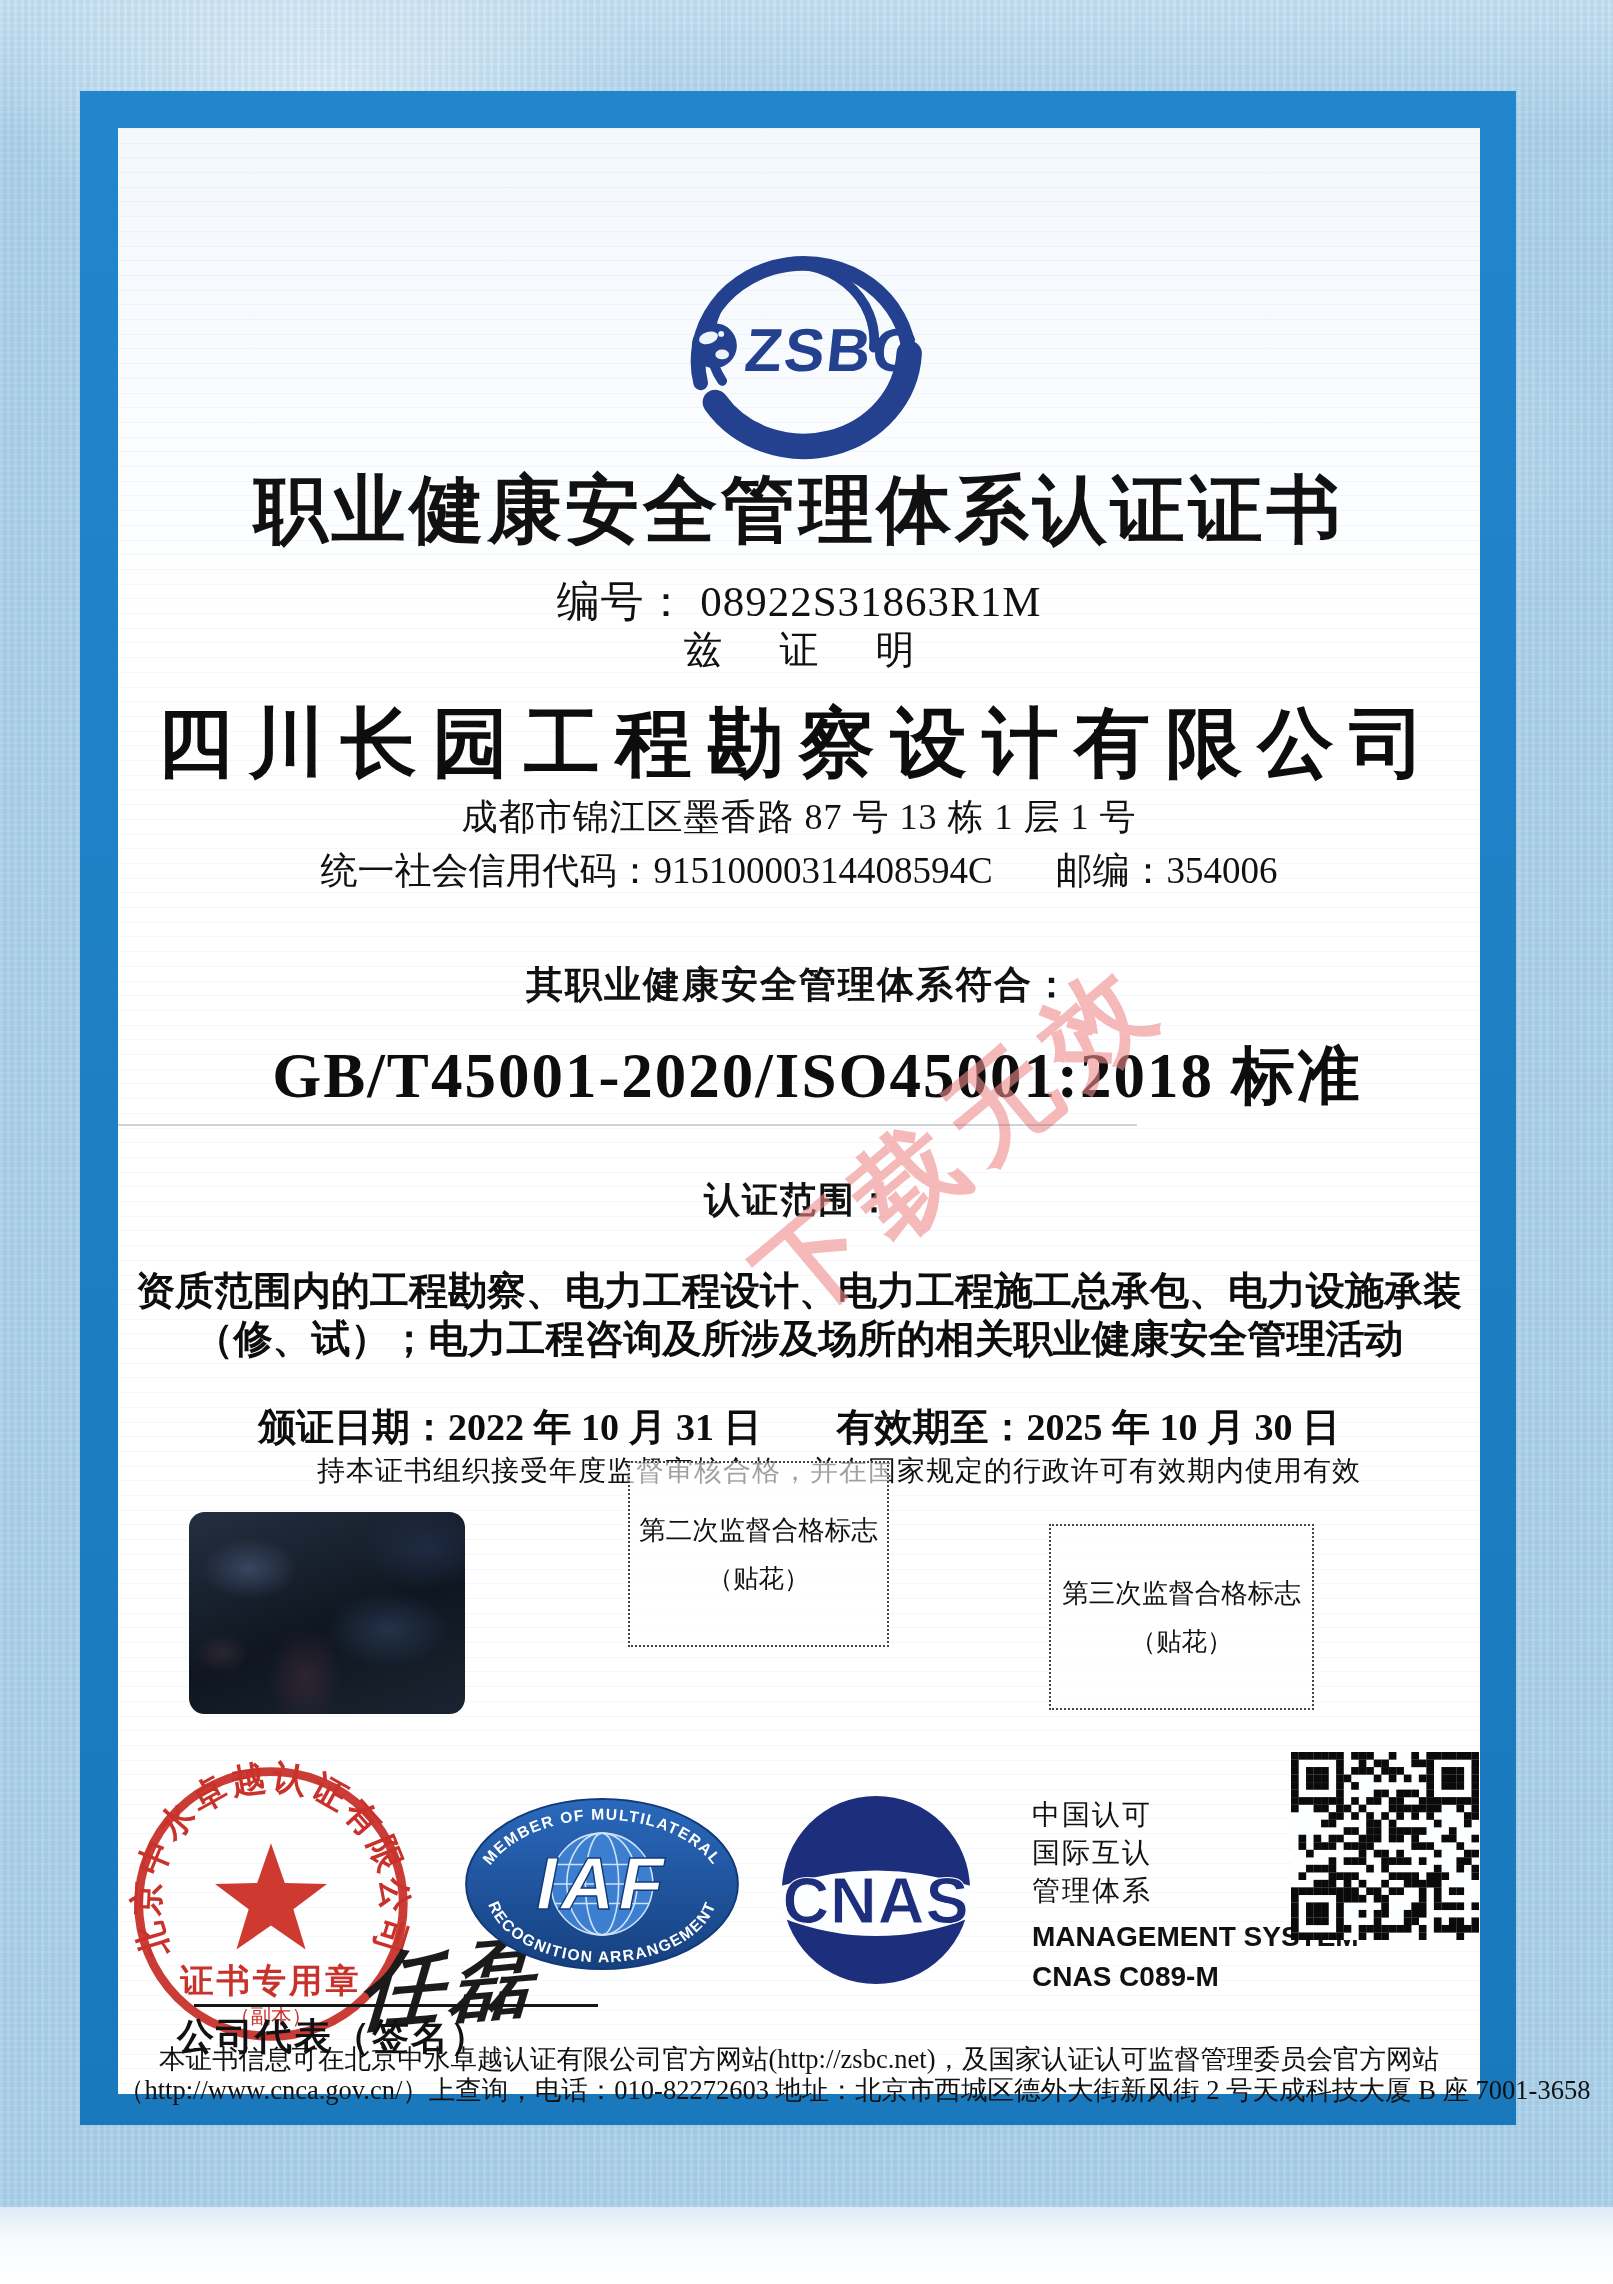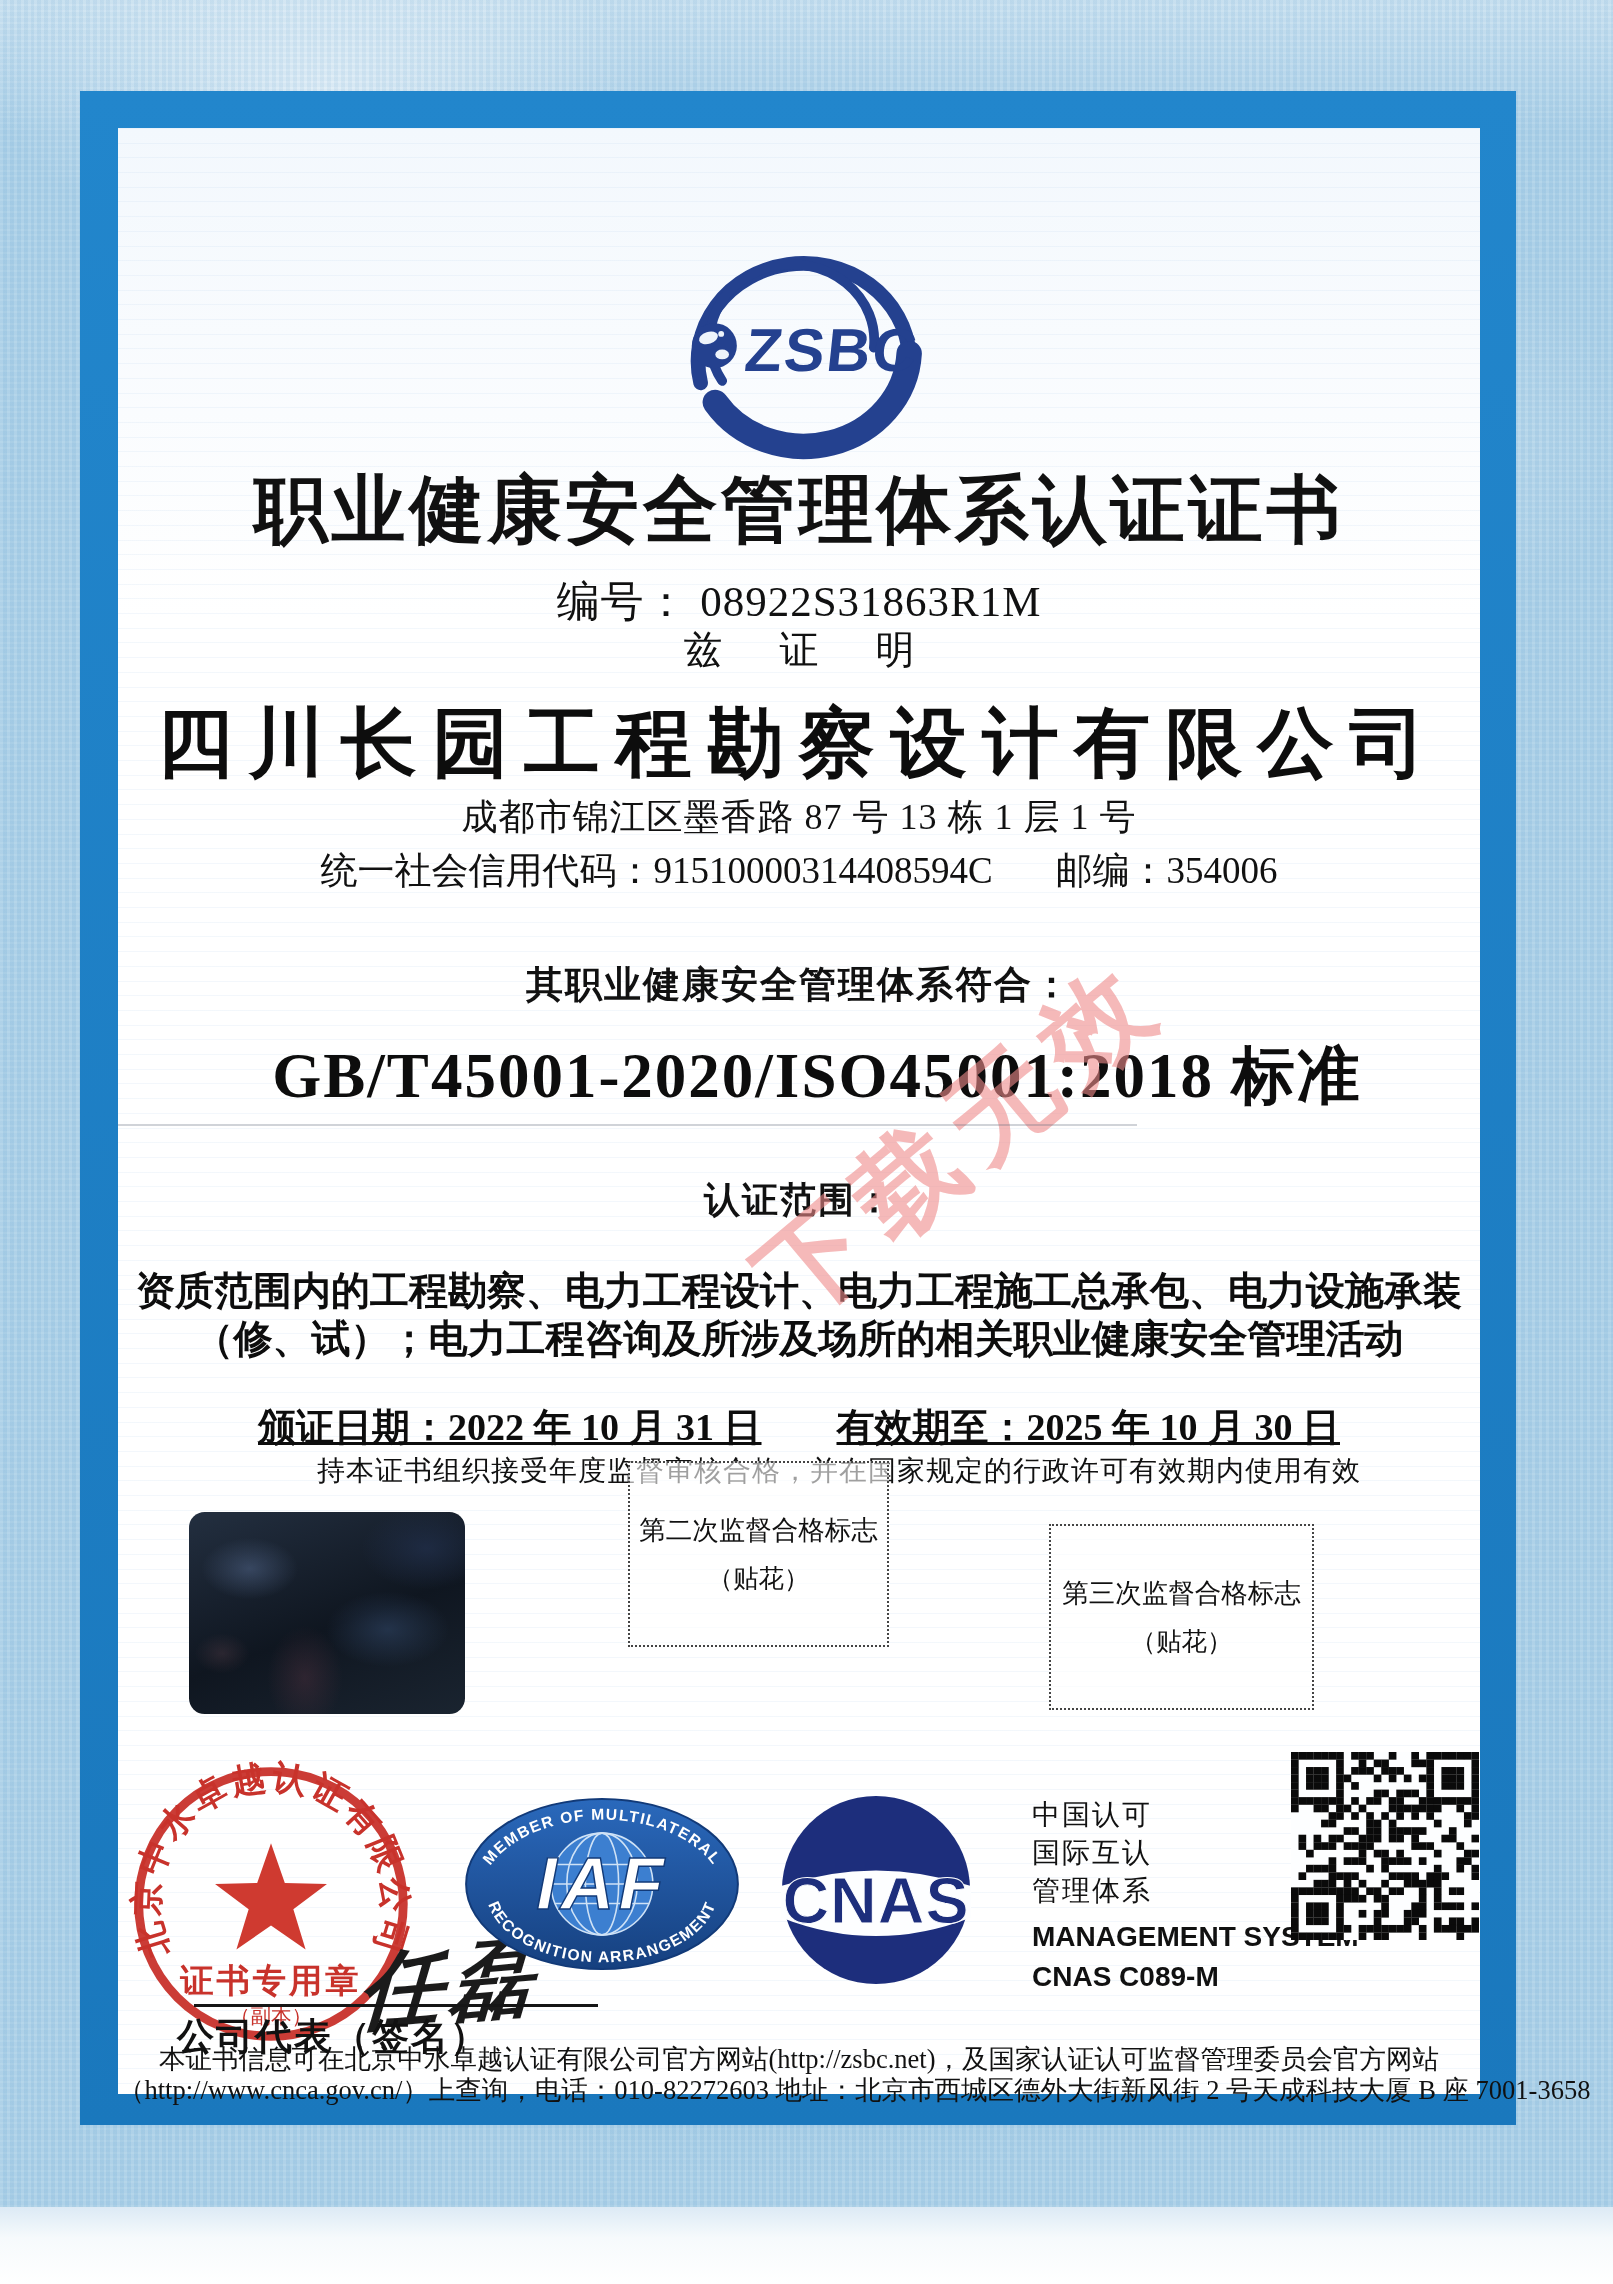--- a/index.html
+++ b/index.html
@@ -30,21 +30,21 @@
   .t-certno{font-size:43px;color:#111;line-height:49px;letter-spacing:1px;}
   .t-hereby{font-size:39px;color:#111;line-height:47px;letter-spacing:57px;text-indent:57px;}
   .t-company{font-size:76px;font-weight:900;letter-spacing:15.7px;color:#0d0d0d;line-height:90px;
     font-family:"Liberation Sans",sans-serif;}
   .t-address{font-size:36px;color:#111;line-height:43px;letter-spacing:1px;}
   .t-row{display:flex;justify-content:center;gap:63px;font-size:37px;color:#111;line-height:43px;}
   .t-conform{font-size:37px;font-weight:700;color:#111;line-height:43px;letter-spacing:2px;}
   .t-standard{font-size:63px;color:#0d0d0d;line-height:73px;letter-spacing:2px;font-weight:600;padding-left:18px;}
   .t-scopelbl{font-size:36px;font-weight:700;color:#111;line-height:43px;letter-spacing:2px;}
   .t-scope{font-size:39px;font-weight:700;color:#0d0d0d;line-height:48px;}
-  .t-dates{display:flex;justify-content:center;gap:75px;font-size:38px;font-weight:700;color:#0d0d0d;line-height:45px;text-decoration:underline;}
+  .t-dates{display:flex;justify-content:center;gap:75px;font-size:38px;font-weight:700;color:#0d0d0d;line-height:45px;}
   .t-note{font-size:28px;color:#111;line-height:35px;letter-spacing:1px;padding-left:40px;}
   .sticker-dark{left:71px;top:1384px;width:276px;height:202px;border-radius:15.7px;
     background:
       radial-gradient(69px 44px at 22% 28%, rgba(80,100,135,.55), transparent 70%),
       radial-gradient(88px 54px at 72% 58%, rgba(45,65,95,.65), transparent 70%),
       radial-gradient(54px 74px at 42% 82%, rgba(110,60,75,.30), transparent 70%),
       radial-gradient(93px 59px at 86% 18%, rgba(35,50,80,.65), transparent 70%),
       radial-gradient(39px 29px at 12% 70%, rgba(120,80,90,.25), transparent 70%),
       linear-gradient(160deg,#232f40,#0f1620 55%,#1a2430);}
   .sticker-box{width:257px;height:182px;border:2px dotted #444;background:rgba(255,255,255,.6);

